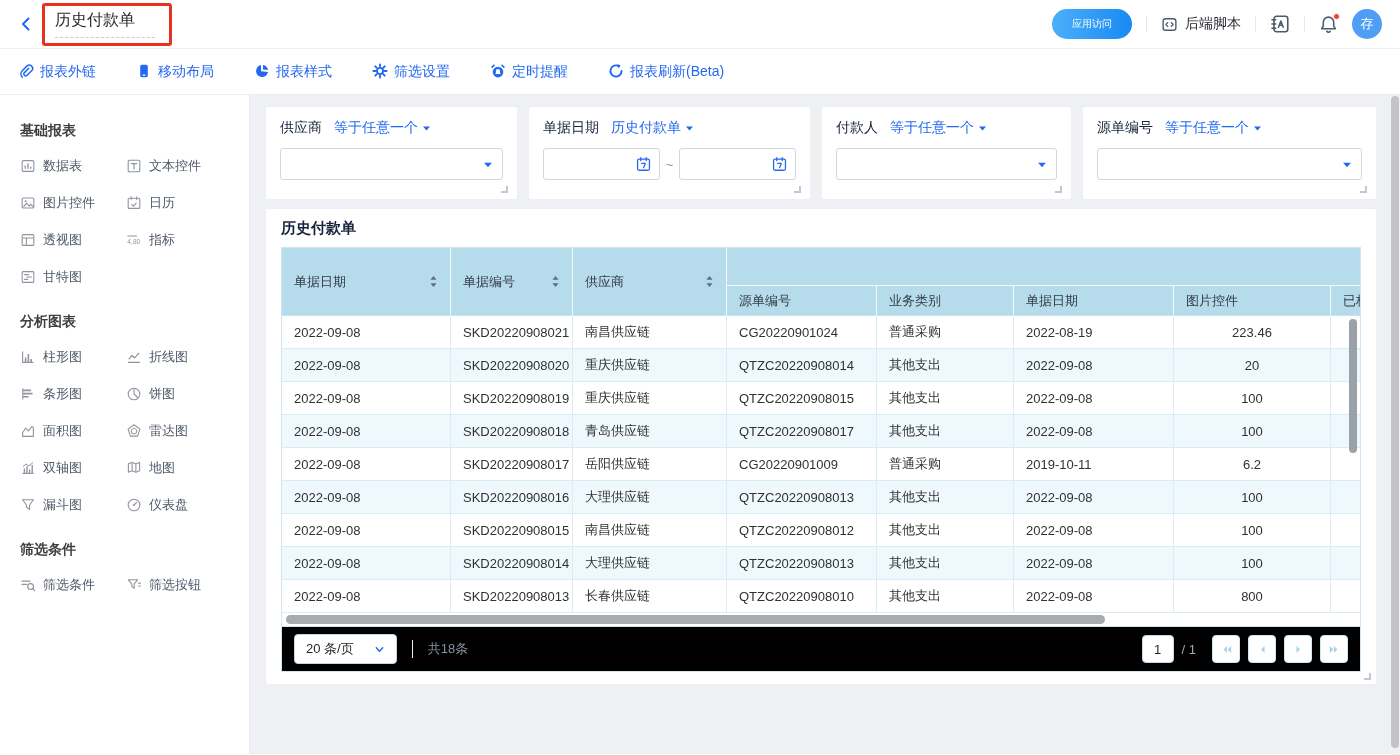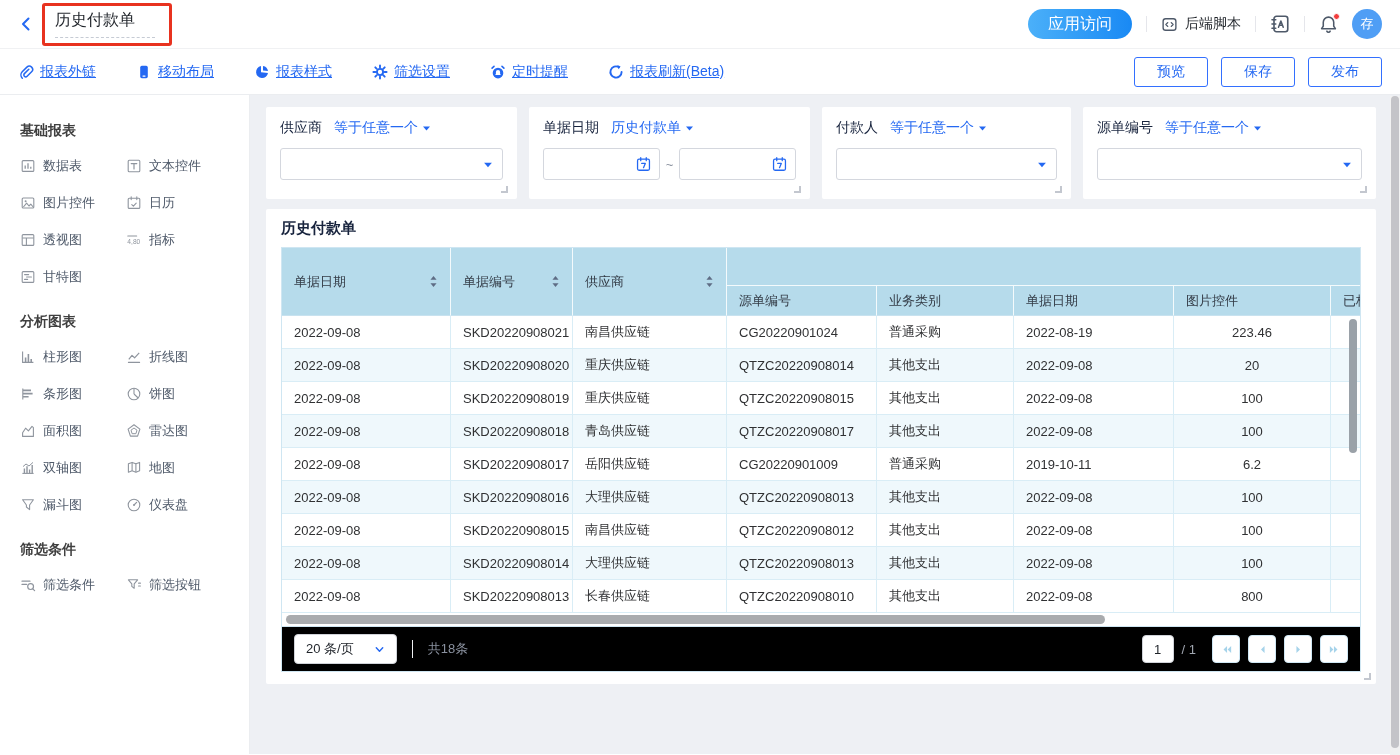--- a/index.html
+++ b/index.html
@@ -18,34 +18,34 @@
     font-family:"Liberation Sans","DejaVu Sans",sans-serif;color:#1f2329;position:relative;
   }
   
   .topbar{height:48px;display:flex;align-items:center;padding:0 18px;background:#fff;}
   .back-ic{width:18px;height:18px;color:var(--accent-blue);flex:0 0 auto;cursor:pointer;}
   .ic{display:inline-flex;width:16px;height:16px;}
   .ic svg{width:100%;height:100%;display:block;}
   .title-box{border:3px solid var(--annotation-red);border-radius:3px;margin-left:8px;padding:4px 14px 5px 10px;}
   .title-text{font-size:16px;color:#1f2329;padding-bottom:6px;border-bottom:1px dashed #c6cbd4;min-width:100px;}
   .topbar-right{margin-left:auto;display:flex;align-items:center;gap:14px;}
-  .pill-btn{border:none;cursor:pointer;color:#fff;font-size:16px;height:30px;padding:0 20px;border-radius:16px;
+  .pill-btn{border:none;cursor:pointer;color:#fff;font-size:10px;height:30px;padding:0 20px;border-radius:16px;
     background:linear-gradient(90deg,#4bb0f9,#1989f4);font-family:inherit;}
   .vdiv{width:1px;height:16px;background:#e5e6eb;}
   .backend{display:flex;align-items:center;gap:7px;font-size:14px;color:#1f2329;cursor:pointer;}
   .backend .ic{color:#4e5969;width:17px;height:17px;}
   .contacts-ic{width:20px;height:20px;color:#4e5969;cursor:pointer;}
   .bell-wrap{position:relative;width:19px;height:19px;cursor:pointer;color:#4e5969;display:inline-flex;}
   .red-dot{position:absolute;top:-2px;right:-2px;width:7px;height:7px;border-radius:50%;background:#f23c3c;border:1px solid #fff;}
   .avatar{width:30px;height:30px;border-radius:50%;background:var(--avatar-bg);color:#fff;font-size:13px;
     display:flex;align-items:center;justify-content:center;cursor:pointer;}
   
   .toolbar{height:47px;display:flex;align-items:center;padding:0 18px;border-top:1px solid #f0f1f3;border-bottom:1px solid #ebedf0;}
   .toolbar-left{display:flex;align-items:center;gap:40px;}
-  .tb-item{display:flex;align-items:center;gap:6px;color:var(--accent-blue);font-size:14px;cursor:pointer;text-decoration:underline;}
+  .tb-item{display:flex;align-items:flex-start;gap:6px;color:var(--accent-blue);font-size:14px;cursor:pointer;}
   .tb-item .ic{color:var(--accent-blue);}
   .toolbar-right{margin-left:auto;display:flex;align-items:center;gap:13px;}
   .ghost-btn{background:#fff;border:1px solid #3370ff;color:var(--accent-blue);font-size:14px;height:30px;
     padding:0 22px;border-radius:3px;cursor:pointer;font-family:inherit;}
   
   .page-body{display:flex;height:659px;}
   .sidebar{width:250px;flex:0 0 250px;background:#fff;border-right:1px solid #ebedf0;padding:0 18px 0 20px;overflow:hidden;}
   .sb-title{font-size:14px;font-weight:bold;color:#404040;margin:27px 0 17px;}
   .sb-grid{display:grid;grid-template-columns:106px 1fr;row-gap:19px;}
   .sb-item{display:flex;align-items:center;gap:7px;font-size:13px;color:#4e5969;cursor:pointer;}
@@ -210,25 +210,20 @@
       <div class="tb-item">
         <span class="ic">
           <svg viewBox="0 0 16 16">
             <path d="M13.6 8A5.6 5.6 0 1 1 10.9 3.2" fill="none" stroke="currentColor" stroke-width="1.9" stroke-linecap="round"></path>
             <path d="M9.4 1.1 12.6 2.6 10.4 5.2z" fill="currentColor"></path>
           </svg>
         </span>
         <span class="tb-label">报表刷新(Beta)</span>
       </div>
     </div>
-  <div class="toolbar-right" id="toolbar-actions">
-      <button class="ghost-btn">预览</button>
-      <button class="ghost-btn">保存</button>
-      <button class="ghost-btn">发布</button>
-    </div>
 </div>
 
 <div class="page-body">
   <aside class="sidebar" id="sidebar">
       <div class="sb-title">基础报表</div>
       <div class="sb-grid">
         <div class="sb-item">
           <span class="ic">
             <svg viewBox="0 0 16 16">
               <rect x="2.2" y="2.6" width="11.6" height="10.8" rx="1" fill="none" stroke="currentColor" stroke-width="1.1"></rect>

